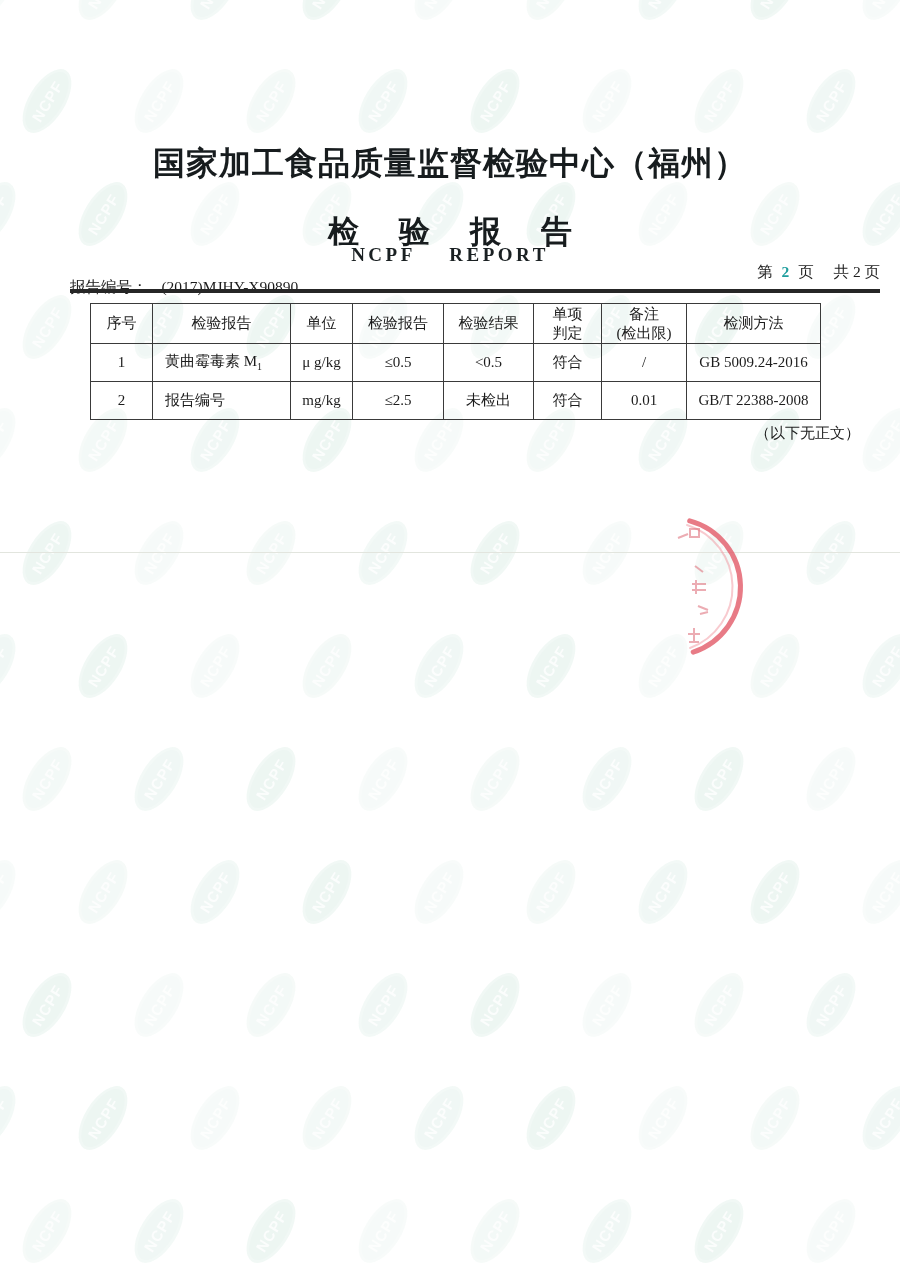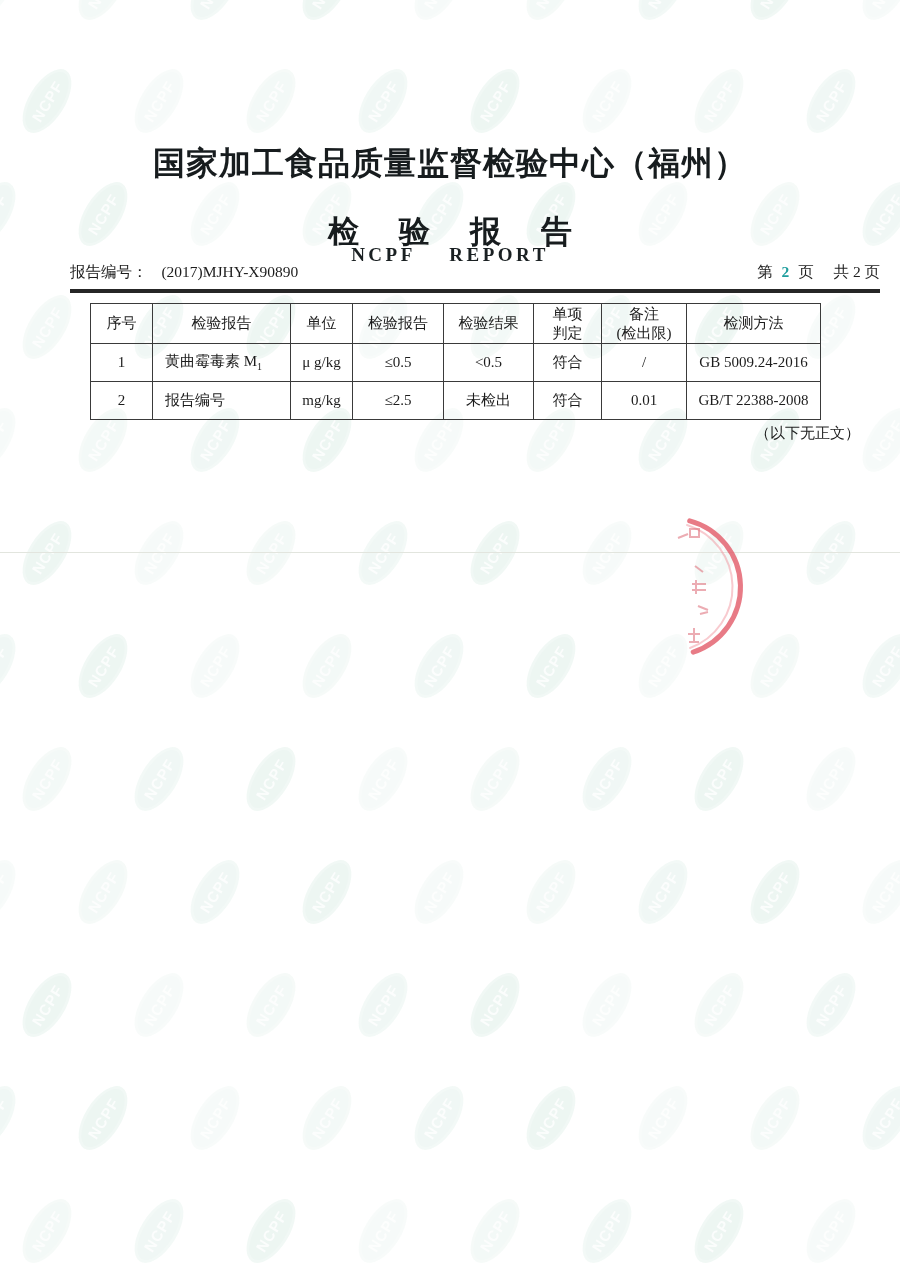--- a/index.html
+++ b/index.html
@@ -38,21 +38,21 @@
     font-size:31px; letter-spacing:40px; padding-left:40px; color:#171c1e;
   }
   .title-en {
     position:absolute; top:244px; left:0; width:900px; text-align:center;
     font-weight:bold; font-size:19px; letter-spacing:3.5px; word-spacing:26px;
     color:#1a2022;
   }
 
   
   .meta-row { position:absolute; top:262px; left:0; width:900px; height:24px; font-size:15.5px; }
-  .meta-left { position:absolute; left:70px; top:0; white-space:nowrap;text-align:center; }
+  .meta-left { position:absolute; left:70px; top:15px; white-space:nowrap;text-align:center; }
   .meta-left .label { margin-right:10px; }
   .meta-center { position:absolute; left:0; width:900px; text-align:center; top:0; }
   .meta-right { position:absolute; right:20px; top:0; white-space:nowrap; }
   .meta-right .pg-cur { color:#1f9e9e; font-weight:bold; margin:0 5px; }
   .meta-right .pg-total { margin-left:16px; }
 
   .thick-rule {
     position:absolute; top:289px; left:70px; width:810px; height:4px;
     background:#262626;
   }

